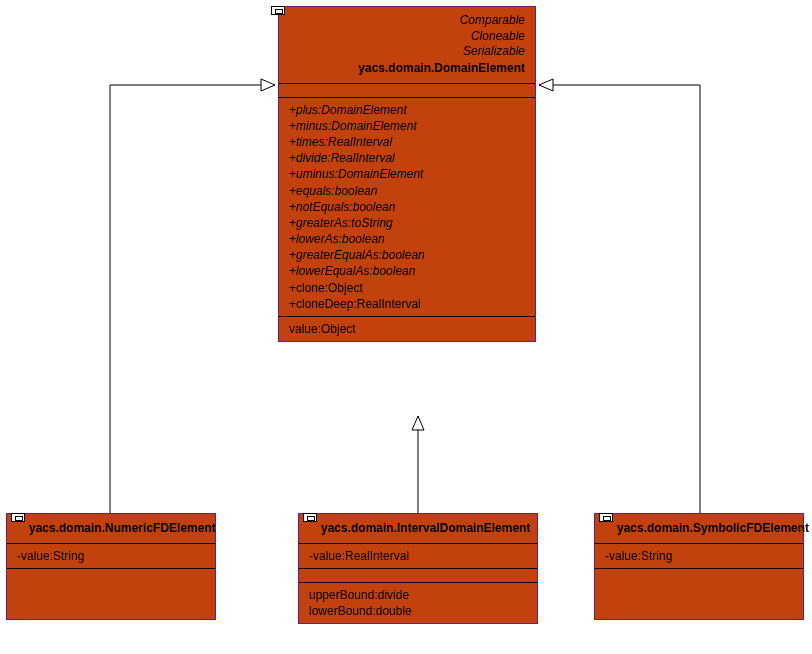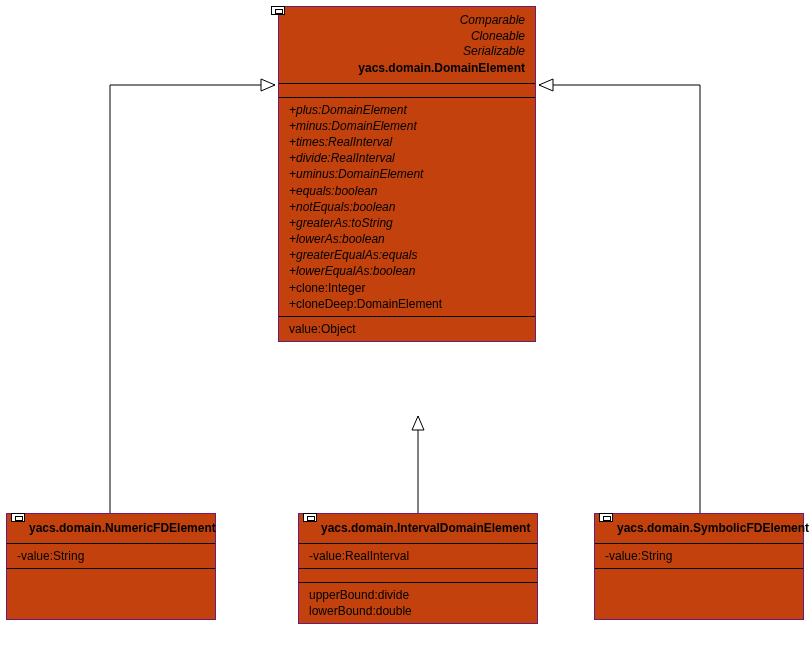--- a/index.html
+++ b/index.html
@@ -88,24 +88,24 @@
   <div class="uml-section">
     <div class="italic">+plus:DomainElement</div>
     <div class="italic">+minus:DomainElement</div>
     <div class="italic">+times:RealInterval</div>
     <div class="italic">+divide:RealInterval</div>
     <div class="italic">+uminus:DomainElement</div>
     <div class="italic">+equals:boolean</div>
     <div class="italic">+notEquals:boolean</div>
     <div class="italic">+greaterAs:toString</div>
     <div class="italic">+lowerAs:boolean</div>
-    <div class="italic">+greaterEqualAs:equals</div>
+    <div class="italic">+greaterEqualAs:boolean</div>
     <div class="italic">+lowerEqualAs:boolean</div>
-    <div>+clone:Integer</div>
-    <div>+cloneDeep:DomainElement</div>
+    <div>+clone:Object</div>
+    <div>+cloneDeep:RealInterval</div>
   </div>
   <div class="uml-section">
     <div>value:Object</div>
   </div>
 </div>
 
 <div class="uml-class" style="left:6px; top:513px; width:210px;">
   <div class="pkg-tab" style="left:4px;"></div>
   <div class="uml-header left" style="padding-left:22px;">
     <span class="title">yacs.domain.NumericFDElement</span>

